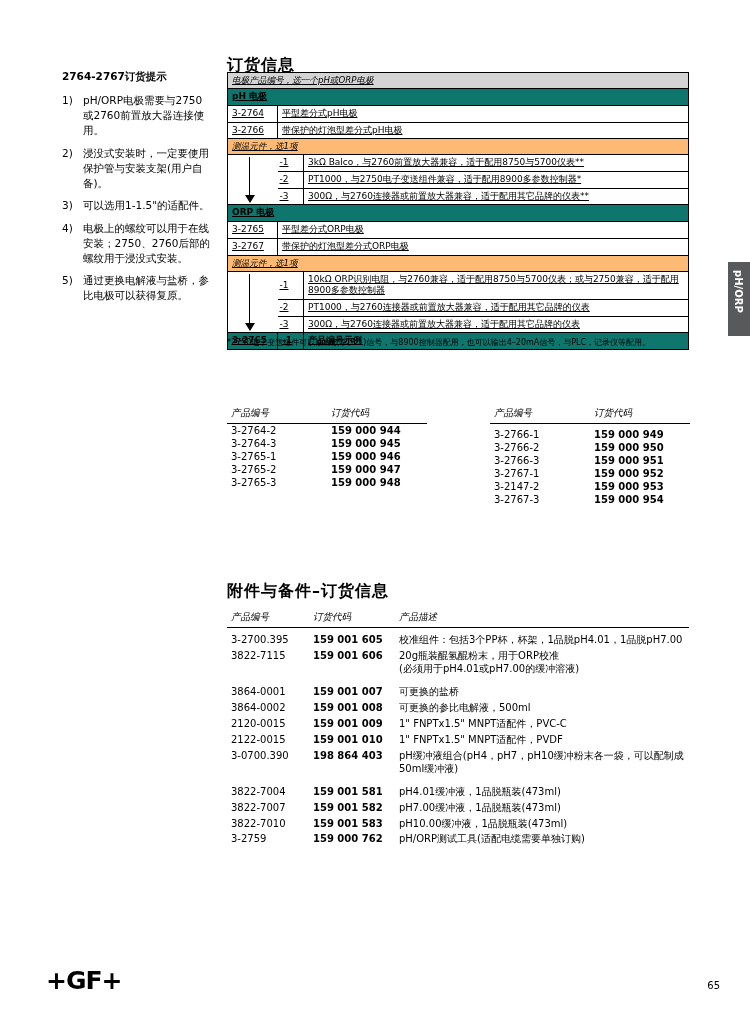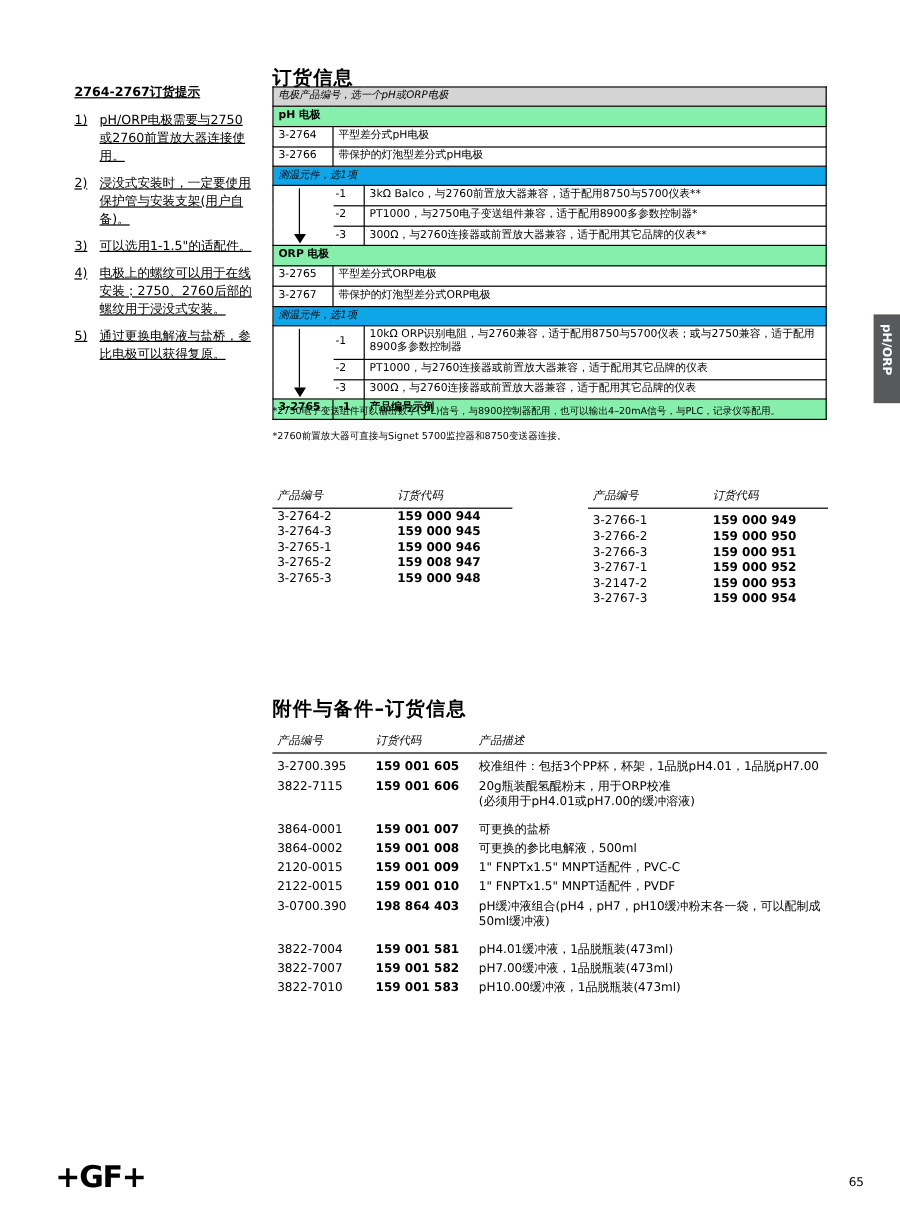--- a/index.html
+++ b/index.html
@@ -20,21 +20,20 @@
     width: 750px;
     height: 1017px;
   }
 
   
   .notes {
     position: absolute;
     left: 62px;
     top: 70px;
     width: 150px;
-    text-decoration: underline;
   }
   .notes-title {
     font-size: 10.5px;
     font-weight: bold;
     margin-bottom: 9px;
     letter-spacing: 0px;
   }
   .note-item {
     display: flex;
     font-size: 10.5px;
@@ -61,40 +60,41 @@
 
   
   .etable {
     position: absolute;
     left: 227px;
     top: 72px;
     width: 462px;
     border-collapse: collapse;
     font-size: 9px;
     table-layout: fixed;
+    text-decoration: underline;
   }
   .etable td {
     border: 1px solid #000;
     padding: 2px 4px;
     vertical-align: middle;
     line-height: 1.3;
   }
   .etable .hdr {
     background: #d4d4d4;
     font-style: italic;
     font-weight: normal;
     font-size: 8.6px;
   }
   .etable .sub {
-    background: #86efac;
+    background: #0f766e;
     font-weight: bold;
     font-size: 9px;
   }
   .etable .subi {
-    background: #0ea5e9;
+    background: #fdba74;
     font-style: italic;
     font-size: 8.6px;
   }
   .etable .code {
     width: 50px;
     font-size: 9px;
     margin-left: 12px;
   }
   .etable .arrowcell {
     width: 50px;
@@ -356,21 +356,20 @@
 
     <tr>
       <td class="code sub">3-2765</td>
       <td class="sub" style="text-align:left">-1</td>
       <td class="sub">产品编号示例</td>
     </tr>
   </tbody>
     </table>
 
   <div class="footnote" id="fn1">*2750电子变送组件可以输出数字(S³L)信号，与8900控制器配用，也可以输出4–20mA信号，与PLC，记录仪等配用。</div>
-  <div class="footnote" id="fn2">*2760前置放大器可直接与Signet 5700监控器和8750变送器连接。</div>
 
   <table class="ptable" id="pt-left">
     <tbody>
         <tr>
       <th class="c1">产品编号</th>
       <th>订货代码</th>
     </tr>
     <tr>
       <td>3-2764-2</td>
       <td class="b">159 000 944</td>
@@ -378,21 +377,21 @@
     <tr>
       <td>3-2764-3</td>
       <td class="b">159 000 945</td>
     </tr>
     <tr>
       <td>3-2765-1</td>
       <td class="b">159 000 946</td>
     </tr>
     <tr>
       <td>3-2765-2</td>
-      <td class="b">159 008 947</td>
+      <td class="b">159 000 947</td>
     </tr>
     <tr>
       <td>3-2765-3</td>
       <td class="b">159 000 948</td>
     </tr>
   </tbody>
     </table>
 
   <table class="ptable" id="pt-right">
     <tbody>
@@ -478,20 +477,25 @@
     <tr>
       <td>3822-7007</td>
       <td class="b">159 001 582</td>
       <td>pH7.00缓冲液，1品脱瓶装(473ml)</td>
     </tr>
     <tr>
       <td>3822-7010</td>
       <td class="b">159 001 583</td>
       <td>pH10.00缓冲液，1品脱瓶装(473ml)</td>
     </tr>
+    <tr>
+      <td>3-2759</td>
+      <td class="b">159 000 762</td>
+      <td>pH/ORP测试工具(适配电缆需要单独订购)</td>
+    </tr>
   </tbody>
     </table>
 
   <div class="side-tab">
     <span>pH/ORP</span>
   </div>
 
   <div class="logo">+GF+</div>
   <div class="pagenum">65</div>
 

